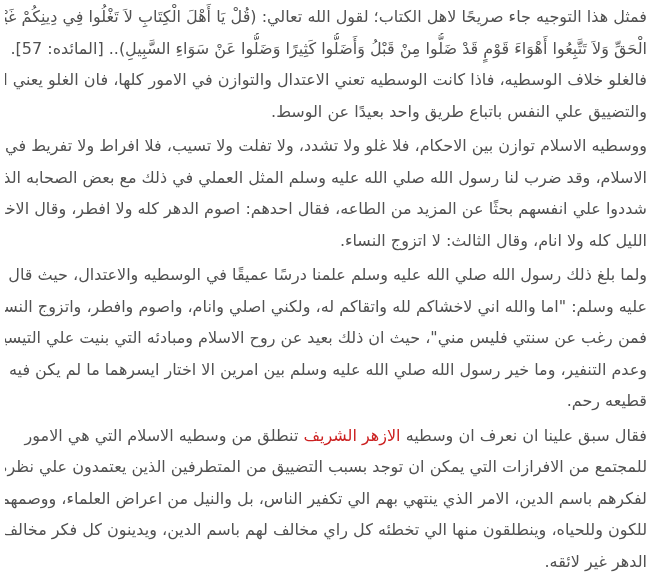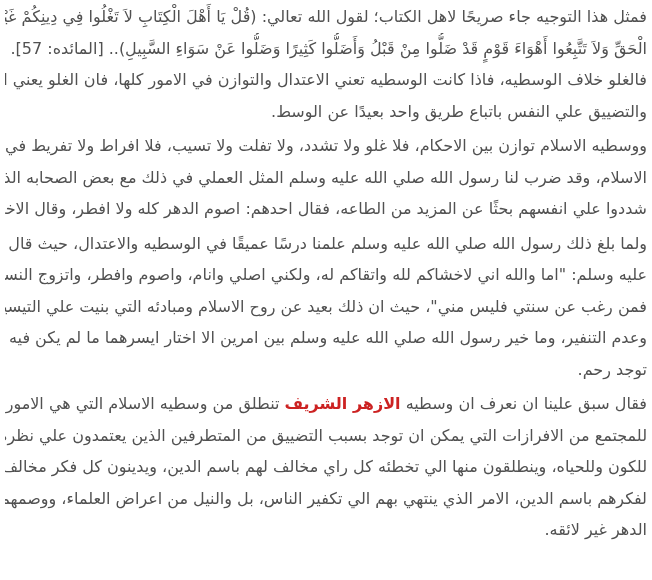--- a/index.html
+++ b/index.html
@@ -30,50 +30,51 @@
   p.paragraph {
     margin: 0 0 3px 0;
   }
   .line {
     display: block;
     white-space: nowrap;
     overflow: hidden;
   }
   .highlight {
     color: var(--accent);
-    font-weight: bold;
+    font-weight: normal;
   }
 </style>
 </head>
 <body>
 
 <main class="document">
 
   <p class="paragraph">
     <span class="line">فمثل هذا التوجيه جاء صريحًا لاهل الكتاب؛ لقول الله تعالي: (قُلْ يَا أَهْلَ الْكِتَابِ لاَ تَغْلُوا فِي دِينِكُمْ غَيْرَ</span>
     <span class="line">الْحَقِّ وَلاَ تَتَّبِعُوا أَهْوَاءَ قَوْمٍ قَدْ ضَلُّوا مِنْ قَبْلُ وَأَضَلُّوا كَثِيرًا وَضَلُّوا عَنْ سَوَاءِ السَّبِيلِ).. [المائده: 57].</span>
     <span class="line">فالغلو خلاف الوسطيه، فاذا كانت الوسطيه تعني الاعتدال والتوازن في الامور كلها، فان الغلو يعني الشقه</span>
     <span class="line">والتضييق علي النفس باتباع طريق واحد بعيدًا عن الوسط.</span>
   </p>
 
   <p class="paragraph">
     <span class="line">ووسطيه الاسلام توازن بين الاحكام، فلا غلو ولا تشدد، ولا تفلت ولا تسيب، فلا افراط ولا تفريط في</span>
     <span class="line">الاسلام، وقد ضرب لنا رسول الله صلي الله عليه وسلم المثل العملي في ذلك مع بعض الصحابه الذين</span>
     <span class="line">شددوا علي انفسهم بحثًا عن المزيد من الطاعه، فقال احدهم: اصوم الدهر كله ولا افطر، وقال الاخر: اقوم</span>
+    <span class="line">الليل كله ولا انام، وقال الثالث: لا اتزوج النساء.</span>
   </p>
 
   <p class="paragraph">
     <span class="line">ولما بلغ ذلك رسول الله صلي الله عليه وسلم علمنا درسًا عميقًا في الوسطيه والاعتدال، حيث قال صلي الله</span>
     <span class="line">عليه وسلم: "اما والله اني لاخشاكم لله واتقاكم له، ولكني اصلي وانام، واصوم وافطر، واتزوج النساء،</span>
     <span class="line">فمن رغب عن سنتي فليس مني"، حيث ان ذلك بعيد عن روح الاسلام ومبادئه التي بنيت علي التيسير</span>
     <span class="line">وعدم التنفير، وما خير رسول الله صلي الله عليه وسلم بين امرين الا اختار ايسرهما ما لم يكن فيه اثم او</span>
-    <span class="line">توجد رحم.</span>
+    <span class="line">قطيعه رحم.</span>
   </p>
 
   <p class="paragraph">
     <span class="line"><span>فقال سبق علينا ان نعرف ان وسطيه </span><span class="highlight">الازهر الشريف</span><span> تنطلق من وسطيه الاسلام التي هي الامور</span></span>
     <span class="line">للمجتمع من الافرازات التي يمكن ان توجد بسبب التضييق من المتطرفين الذين يعتمدون علي نظره ضيقه</span>
+    <span class="line">لفكرهم باسم الدين، الامر الذي ينتهي بهم الي تكفير الناس، بل والنيل من اعراض العلماء، ووصمهم</span>
     <span class="line">للكون وللحياه، وينطلقون منها الي تخطئه كل راي مخالف لهم باسم الدين، ويدينون كل فكر مخالف</span>
-    <span class="line">لفكرهم باسم الدين، الامر الذي ينتهي بهم الي تكفير الناس، بل والنيل من اعراض العلماء، ووصمهم</span>
     <span class="line">الدهر غير لائقه.</span>
   </p>
 
 </main>
 
 </body></html>

